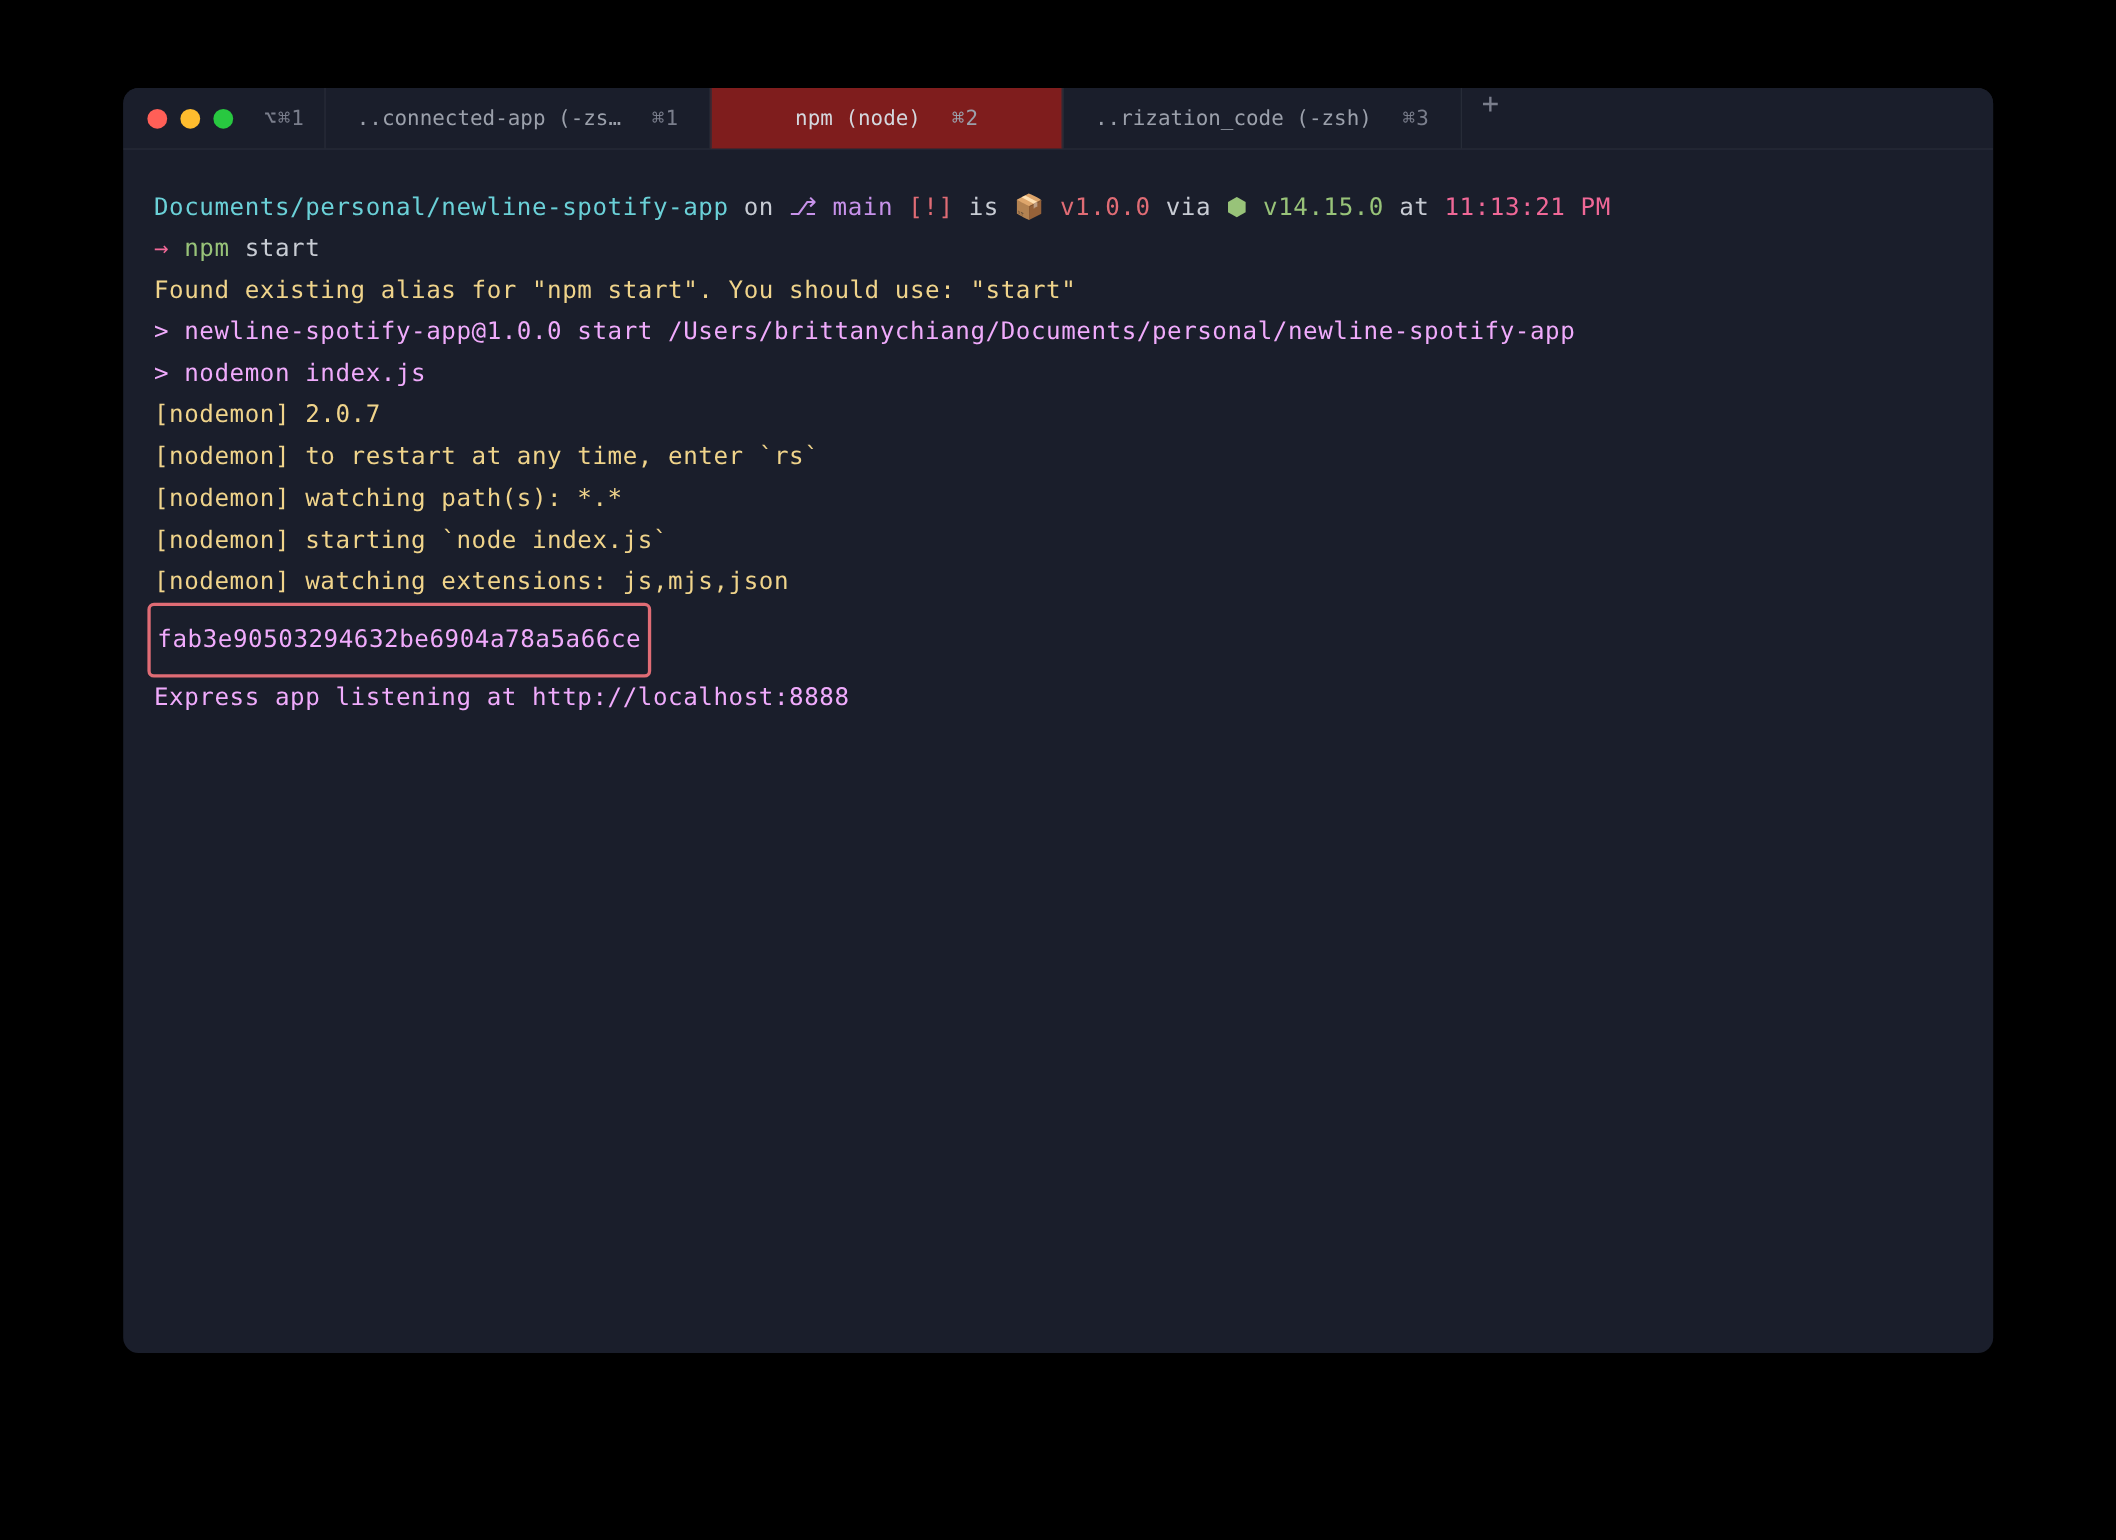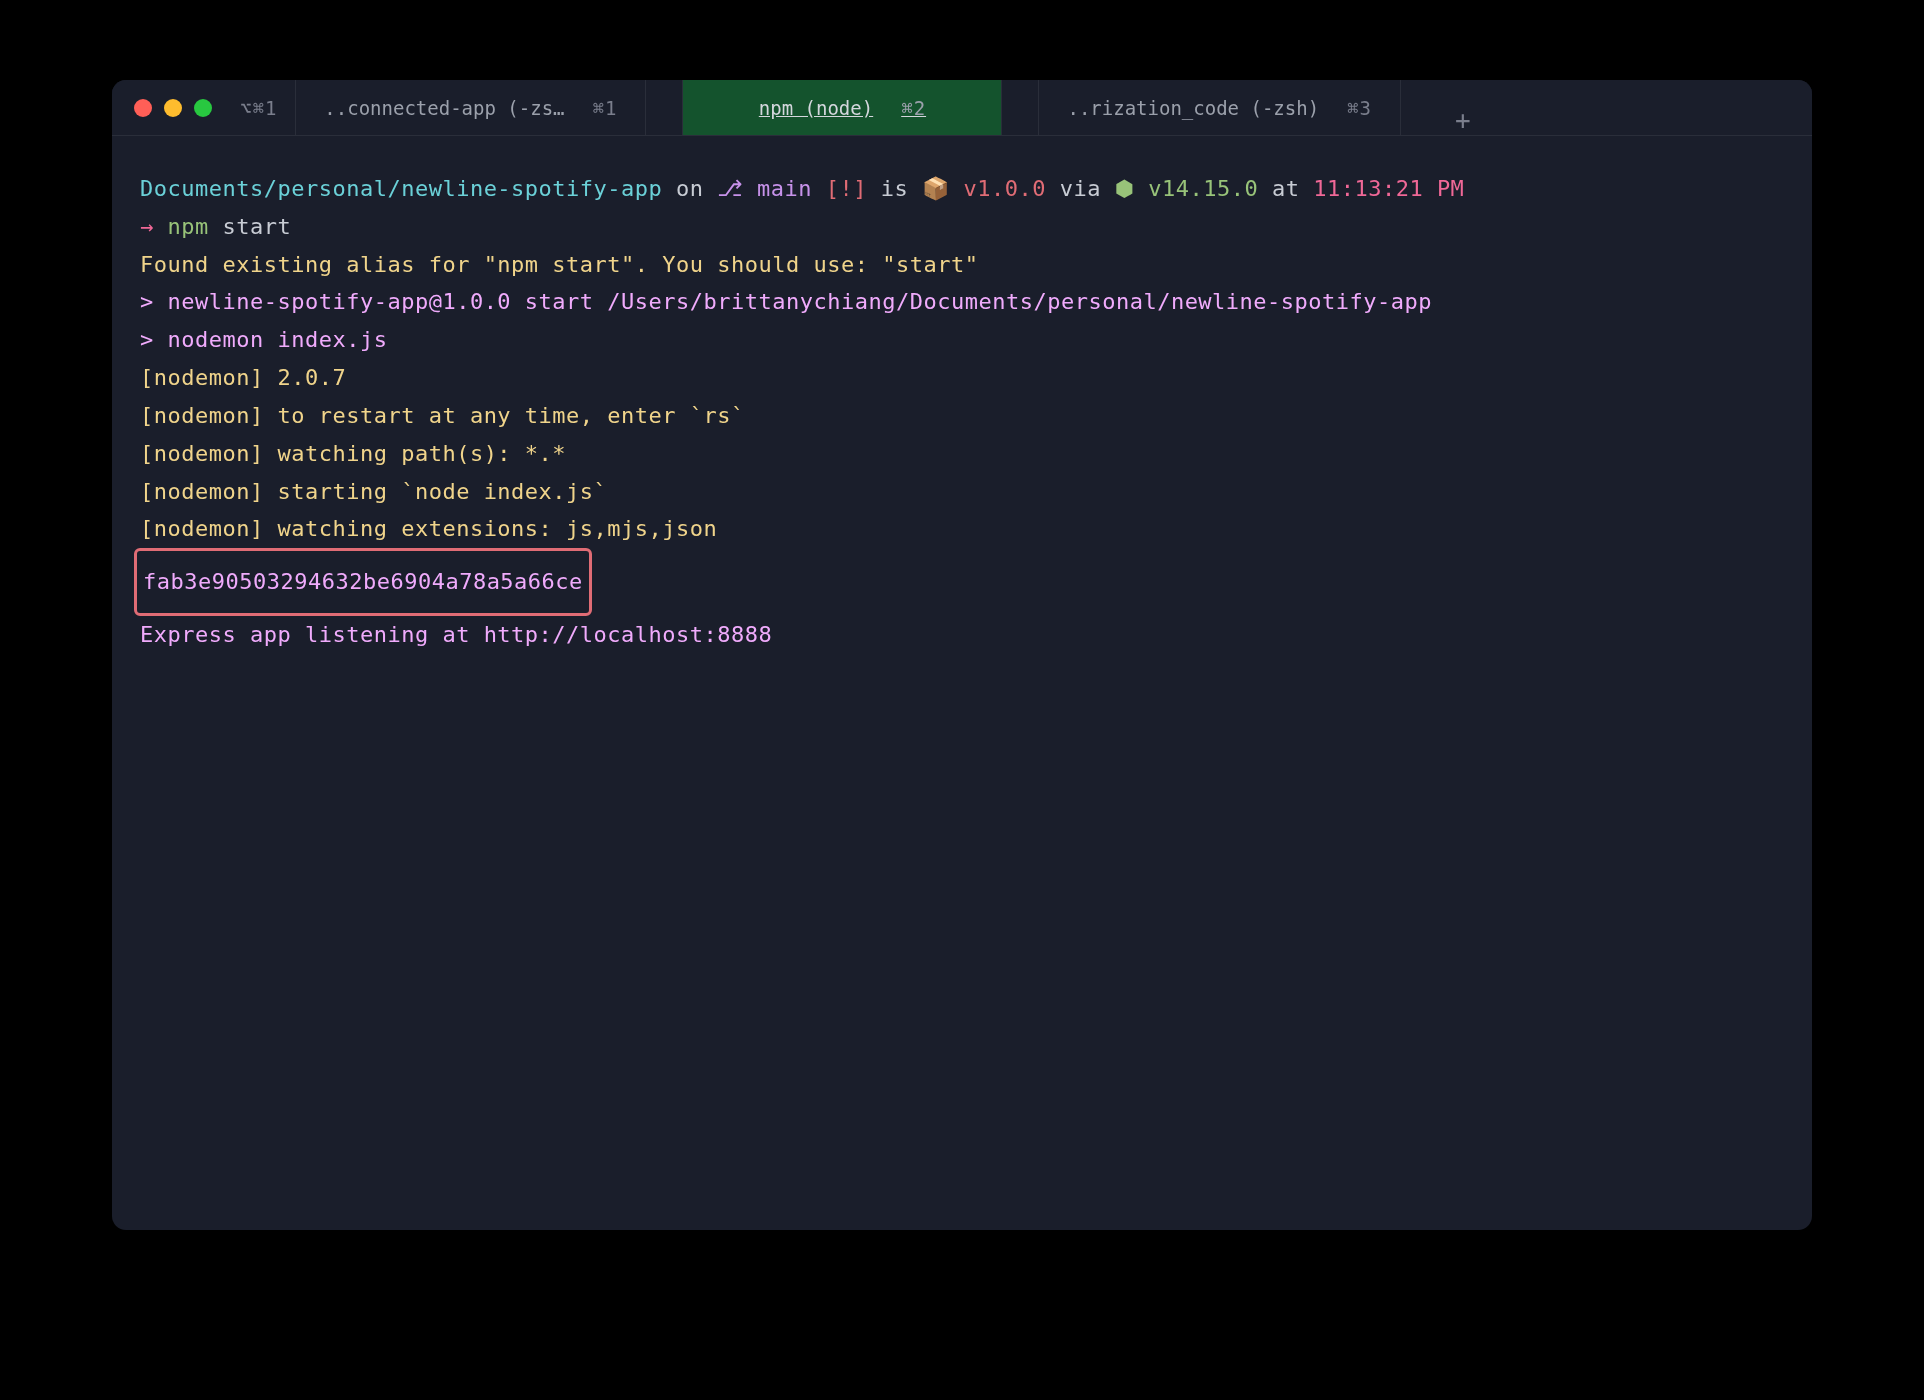--- a/index.html
+++ b/index.html
@@ -38,24 +38,23 @@
     align-items: center;
   }
   .traffic-dot {
     width: 18px; height: 18px; border-radius: 50%;
   }
   .traffic-close { background: #ff5f57; }
   .traffic-min { background: #febc2e; }
   .traffic-max { background: #28c840; }
   .tab-group {
     display: flex;
-    align-items: flex-end;
+    align-items: flex-start;
     height: 100%;
     flex: 1;
-    gap: 36px;
   }
   .window-shortcut {
     color: #7a7e8c;
     font-size: 19px;
     padding: 0 18px 0 10px;
     display: flex;
     align-items: center;
     letter-spacing: 1px;
   }
   .tab {
@@ -66,23 +65,22 @@
     padding: 0 28px;
     height: 100%;
     color: #9ba0ab;
     font-size: 19px;
     border-left: 1px solid #2a2e3a;
     border-right: 1px solid #2a2e3a;
     cursor: pointer;
     min-width: 320px;
   }
   .tab.active {
-    background: #14532d;
+    background: #7f1d1d;
     color: #d4d7dd;
-    text-decoration: underline;
   }
   .tab-title { white-space: nowrap; }
   .tab-shortcut { color: #7a7e8c; letter-spacing: 1px; }
   .tab.active .tab-shortcut { color: #9ba0ab; }
   .new-tab {
     color: #7a7e8c;
     font-size: 26px;
     padding: 0 18px;
     display: flex;
     align-items: center;

